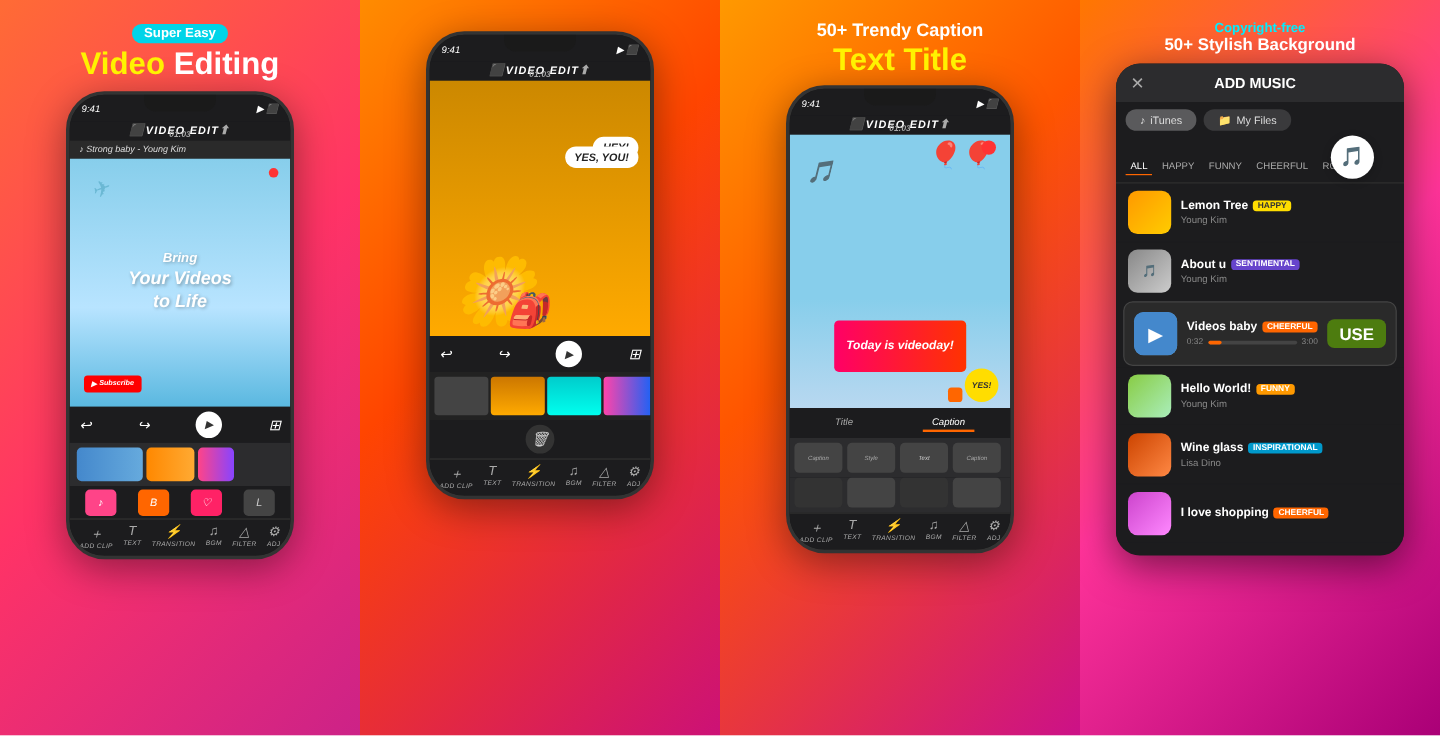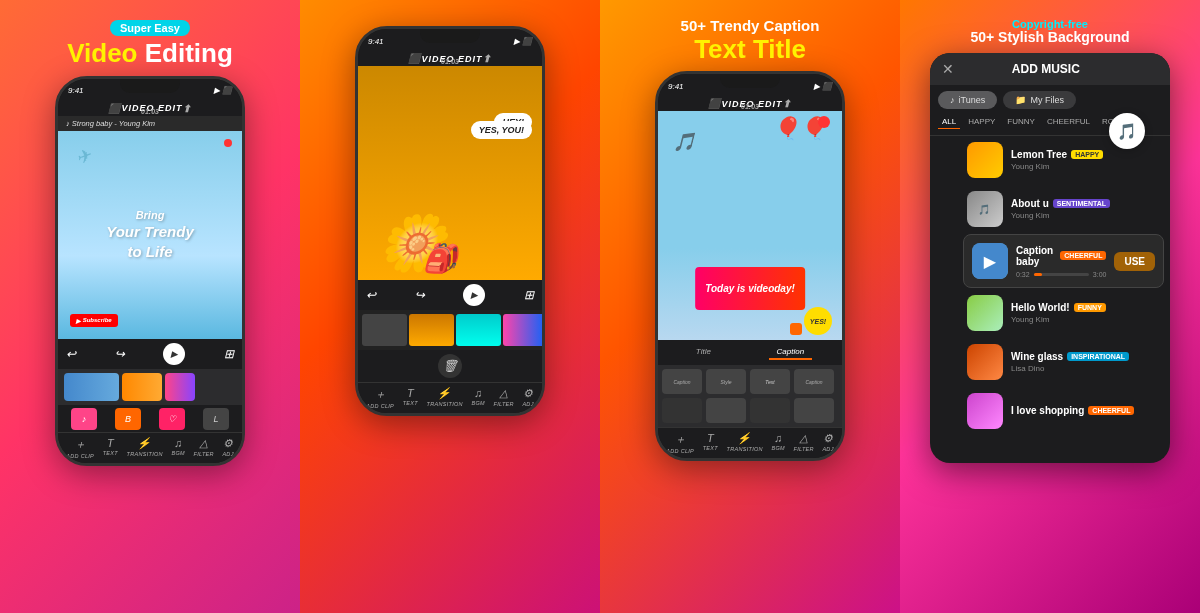--- a/index.html
+++ b/index.html
@@ -445,41 +445,41 @@
 
     .src-tab.active {
       background: #5a5a5c;
     }
 
     .genre-tabs {
       display: flex;
       gap: 4px;
       padding: 0 8px 6px;
       overflow: hidden;
+      margin-top: 17px;
     }
 
     .genre-tab {
       font-size: 8px;
       color: #aaa;
       padding: 2px 4px;
       white-space: nowrap;
     }
 
     .genre-tab.active {
       color: #fff;
       border-bottom: 1.5px solid #ff6600;
     }
 
     .music-list {
       flex: 1;
       overflow: hidden;
       display: flex;
       flex-direction: column;
       gap: 1px;
-      margin-left: 27px;
     }
 
     .music-item {
       display: flex;
       align-items: center;
       padding: 6px 10px;
       gap: 8px;
       background: #1c1c1e;
     }
 
@@ -563,23 +563,23 @@
       border-radius: 2px;
       width: 15%;
     }
 
     .progress-time {
       font-size: 7px;
       color: #888;
     }
 
     .use-btn {
-      background: #a16207;
-      color: #fff;
-      font-size: 10px;
+      background: #4d7c0f;
+      color: #fff;
+      font-size: 14px;
       font-weight: 700;
       padding: 4px 10px;
       border-radius: 6px;
       flex-shrink: 0;
     }
 
     
     .music-note-bubble {
       position: absolute;
       top: 60px;
@@ -654,21 +654,21 @@
       <span class="timer">01:03</span>
     </div>
     <div class="phone-music-bar">
       <span>♪ Strong baby - Young Kim</span>
     </div>
     <div class="phone-screen">
       <div class="video-canvas">
         <div class="paper-plane">✈</div>
         <div class="canvas-text">
           <div class="bring">Bring</div>
-          <div>Your Trendy</div>
+          <div>Your Videos</div>
           <div>to Life</div>
         </div>
         <div class="subscribe-btn">
           <span>▶</span>
           <span>Subscribe</span>
         </div>
         <div class="red-dot"></div>
       </div>
     </div>
     <div class="phone-controls">
@@ -924,21 +924,21 @@
 
         <div class="music-item highlighted">
           <div class="music-thumb thumb-strong">
             <svg width="36" height="36" viewBox="0 0 36 36">
               <rect width="36" height="36" rx="8" fill="#4488cc"></rect>
               <text x="18" y="24" text-anchor="middle" font-size="16" fill="white">▶</text>
             </svg>
           </div>
           <div class="music-info">
             <div class="music-name-row">
-              <span class="music-name">Caption baby</span>
+              <span class="music-name">Videos baby</span>
               <span class="music-tag tag-cheerful">CHEERFUL</span>
             </div>
             <div class="music-progress">
               <span class="progress-time">0:32</span>
               <div class="progress-bar-bg">
                 <div class="progress-bar-fill"></div>
               </div>
               <span class="progress-time">3:00</span>
             </div>
           </div>

